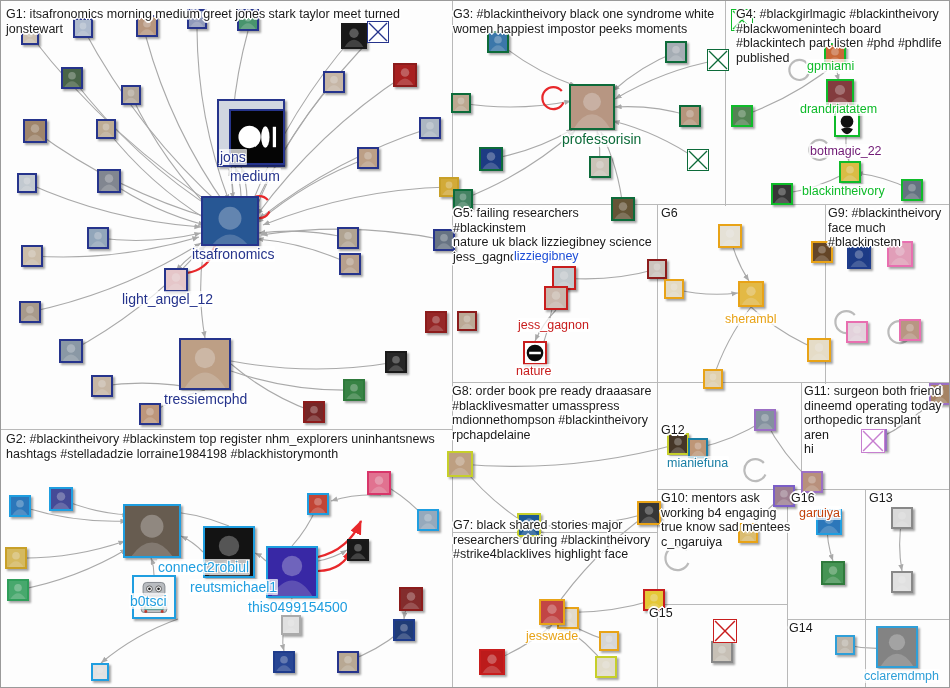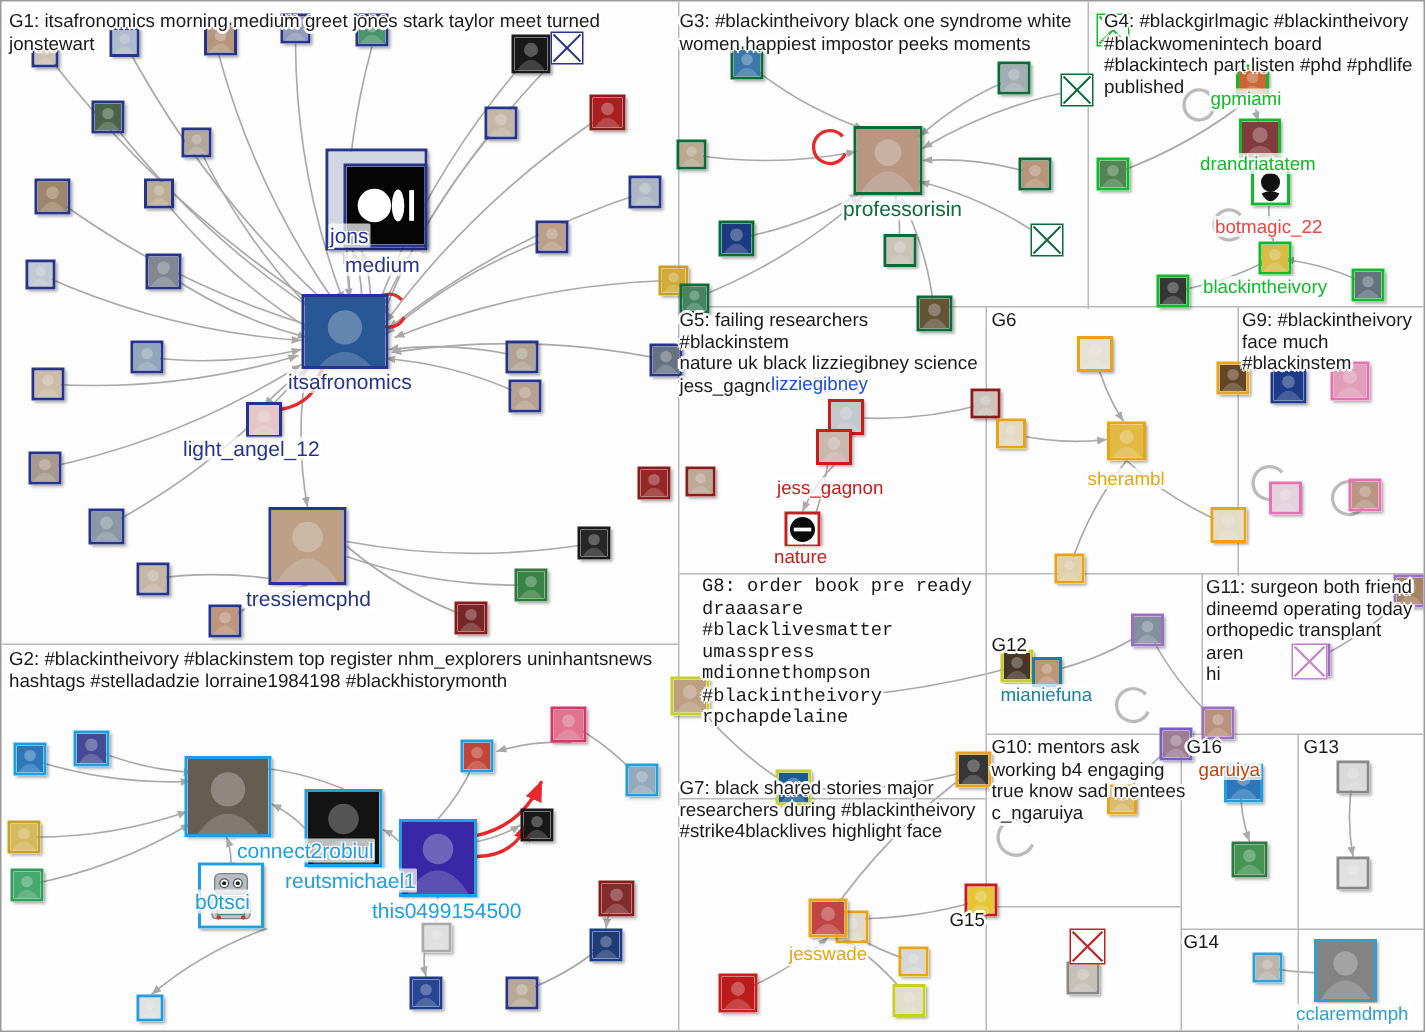--- a/index.html
+++ b/index.html
@@ -879,21 +879,21 @@
       <div class="nlabel big" style="left: 190px; top: 245px; color: rgb(38, 52, 140);">itsafronomics</div>
       <div class="nlabel big" style="left: 120px; top: 290px; color: rgb(38, 52, 140);">light_angel_12</div>
       <div class="nlabel big" style="left: 162px; top: 390px; color: rgb(38, 52, 140);">tressiemcphd</div>
       <div class="nlabel big" style="left: 108px; top: 558px; color: rgb(31, 158, 224); margin-left: 48px;">connect2robiul</div>
       <div class="nlabel big" style="left: 128px; top: 592px; color: rgb(31, 158, 224);">b0tsci</div>
       <div class="nlabel big" style="left: 188px; top: 578px; color: rgb(31, 158, 224);">reutsmichael1</div>
       <div class="nlabel big" style="left: 246px; top: 598px; color: rgb(31, 158, 224);">this0499154500</div>
       <div class="nlabel big" style="left: 560px; top: 130px; color: rgb(13, 107, 58);">professorisin</div>
       <div class="nlabel" style="left: 805px; top: 58px; color: rgb(15, 187, 42);">gpmiami</div>
       <div class="nlabel" style="left: 798px; top: 101px; color: rgb(15, 187, 42);">drandriatatem</div>
-      <div class="nlabel" style="left: 808px; top: 143px; color: #ef4444;">botmagic_22</div>
+      <div class="nlabel" style="left: 808px; top: 143px; color: #701a75;">botmagic_22</div>
       <div class="nlabel" style="left: 800px; top: 183px; color: rgb(15, 187, 42);">blackintheivory</div>
       <div class="nlabel" style="left: 512px; top: 248px; color: #1d4ed8; text-align: center;">lizziegibney</div>
       <div class="nlabel" style="left: 516px; top: 317px; color: rgb(200, 29, 29);">jess_gagnon</div>
       <div class="nlabel" style="left: 514px; top: 363px; color: rgb(200, 29, 29);">nature</div>
       <div class="nlabel" style="left: 723px; top: 311px; color: rgb(232, 163, 23);">sherambl</div>
       <div class="nlabel" style="left: 665px; top: 455px; color: rgb(26, 127, 165);">mianiefuna</div>
       <div class="nlabel" style="left: 749px; top: 505px; color: #c2410c; margin-left: 48px;">garuiya</div>
       <div class="nlabel" style="left: 524px; top: 628px; color: rgb(232, 163, 23);">jesswade</div>
       <div class="nlabel" style="left: 862px; top: 668px; color: rgb(47, 159, 216);">cclaremdmph</div>
     </div>
@@ -907,35 +907,35 @@
 #blackwomenintech board
 #blackintech part listen #phd #phdlife
 published</div>
       <div class="grp-label" style="left: 452px; top: 205px; width: 200px;">G5: failing researchers #blackinstem
 nature uk black lizziegibney science
 jess_gagnon #blackint</div>
       <div class="grp-label" style="left: 660px; top: 205px; width: 60px;">G6</div>
       <div class="grp-label" style="left: 827px; top: 205px; width: 120px;">G9: #blackintheivory
 face much
 #blackinstem</div>
-      <div class="grp-label" style="left: 467px; top: 383px; width: 200px; font-family: Liberation Mono, monospace;">G8: order book pre ready draaasare
+      <div class="grp-label" style="left: 451px; top: 383px; width: 200px;">G8: order book pre ready draaasare
 #blacklivesmatter umasspress
 mdionnethompson #blackintheivory
 rpchapdelaine</div>
       <div class="grp-label" style="left: 660px; top: 383px; width: 60px; margin-top: 39px;">G12</div>
       <div class="grp-label" style="left: 803px; top: 383px; width: 144px;">G11: surgeon both friend
 dineemd operating today
 orthopedic transplant aren
 hi</div>
       <div class="grp-label" style="left: 660px; top: 490px; width: 130px;">G10: mentors ask
 working b4 engaging
 true know sad mentees
 c_ngaruiya</div>
       <div class="grp-label" style="left: 790px; top: 490px; width: 60px;">G16</div>
       <div class="grp-label" style="left: 868px; top: 490px; width: 60px;">G13</div>
       <div class="grp-label" style="left: 452px; top: 517px; width: 210px;">G7: black shared stories major
 researchers during #blackintheivory
 #strike4blacklives highlight face</div>
-      <div class="grp-label" style="left: 632px; top: 605px; width: 60px;">G15</div>
+      <div class="grp-label" style="left: 648px; top: 605px; width: 60px;">G15</div>
       <div class="grp-label" style="left: 788px; top: 620px; width: 60px;">G14</div>
     </div>
 
 </div>
 
 </body></html>

